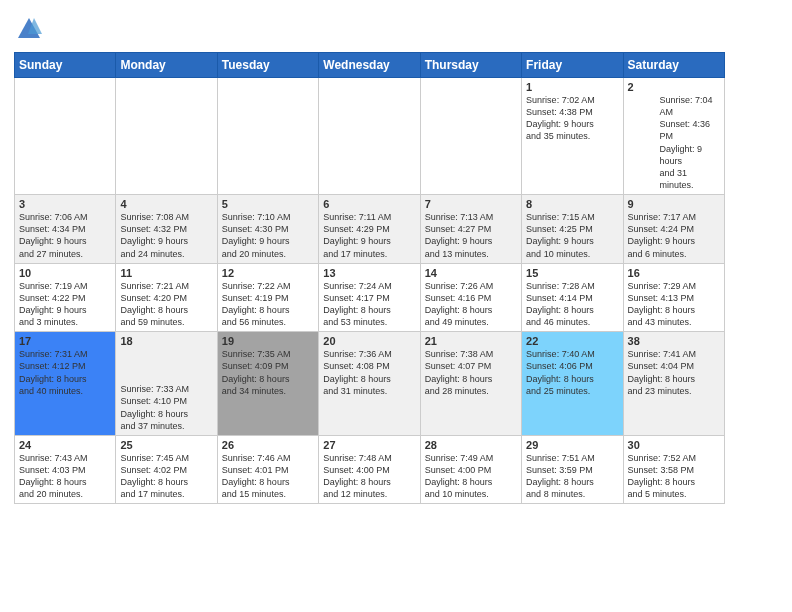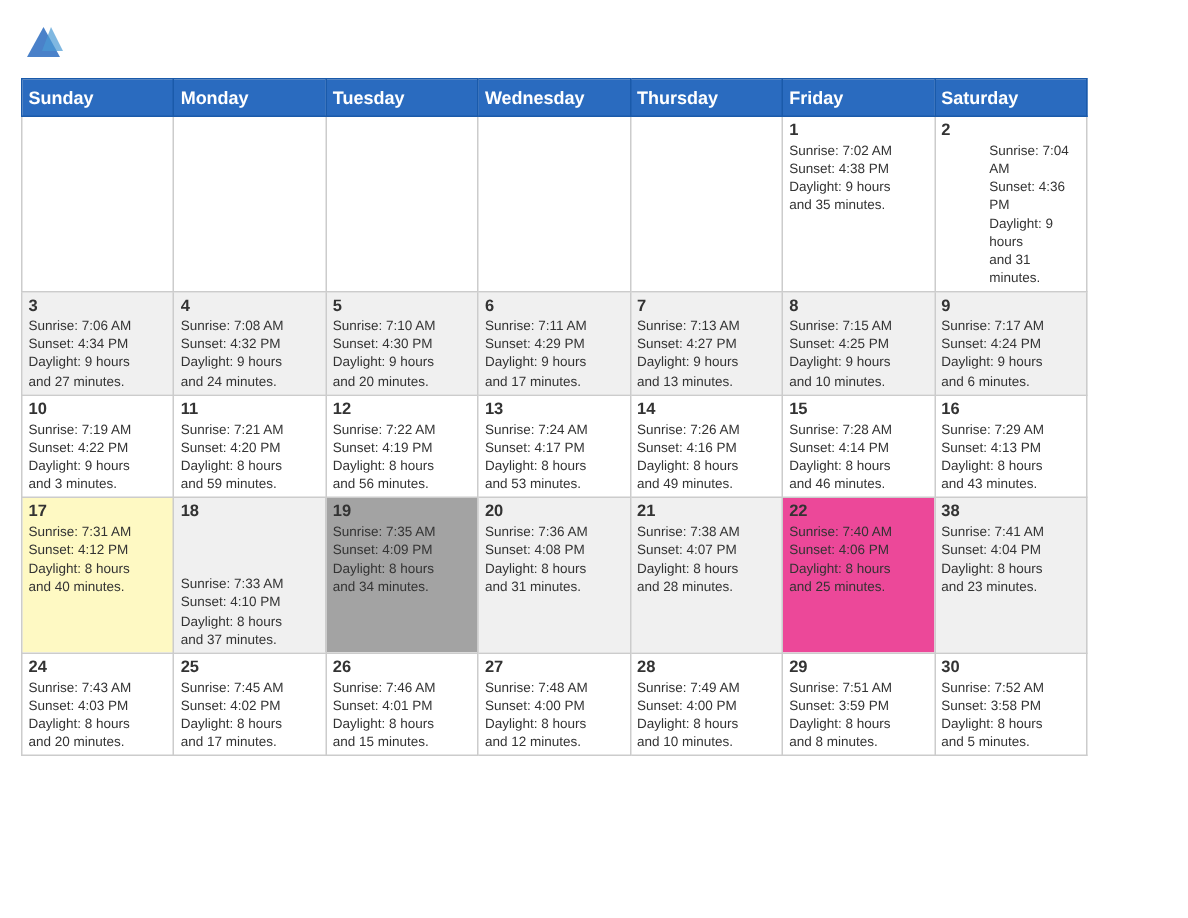--- a/index.html
+++ b/index.html
@@ -251,21 +251,21 @@
           </td>
           <td>
             <span class="day-number">16</span>
             <div class="day-info" style="white-space: pre-line;">Sunrise: 7:29 AM
 Sunset: 4:13 PM
 Daylight: 8 hours
 and 43 minutes.</div>
           </td>
         </tr>
         <tr>
-          <td style="background: #fef9c3;">
+          <td style="background: #3b82f6;">
             <span class="day-number">17</span>
             <div class="day-info" style="white-space: pre-line;">Sunrise: 7:31 AM
 Sunset: 4:12 PM
 Daylight: 8 hours
 and 40 minutes.</div>
           </td>
           <td style="background: rgb(240, 240, 240);">
             <span class="day-number">18</span>
             <div class="day-info" style="white-space: pre-line; margin-top: 36px;">Sunrise: 7:33 AM
 Sunset: 4:10 PM
@@ -286,21 +286,21 @@
 Daylight: 8 hours
 and 31 minutes.</div>
           </td>
           <td style="background: rgb(240, 240, 240);">
             <span class="day-number">21</span>
             <div class="day-info" style="white-space: pre-line;">Sunrise: 7:38 AM
 Sunset: 4:07 PM
 Daylight: 8 hours
 and 28 minutes.</div>
           </td>
-          <td style="background: #ec4899;">
+          <td style="background: #7dd3fc;">
             <span class="day-number">22</span>
             <div class="day-info" style="white-space: pre-line;">Sunrise: 7:40 AM
 Sunset: 4:06 PM
 Daylight: 8 hours
 and 25 minutes.</div>
           </td>
           <td style="background: rgb(240, 240, 240);">
             <span class="day-number">38</span>
             <div class="day-info" style="white-space: pre-line;">Sunrise: 7:41 AM
 Sunset: 4:04 PM

